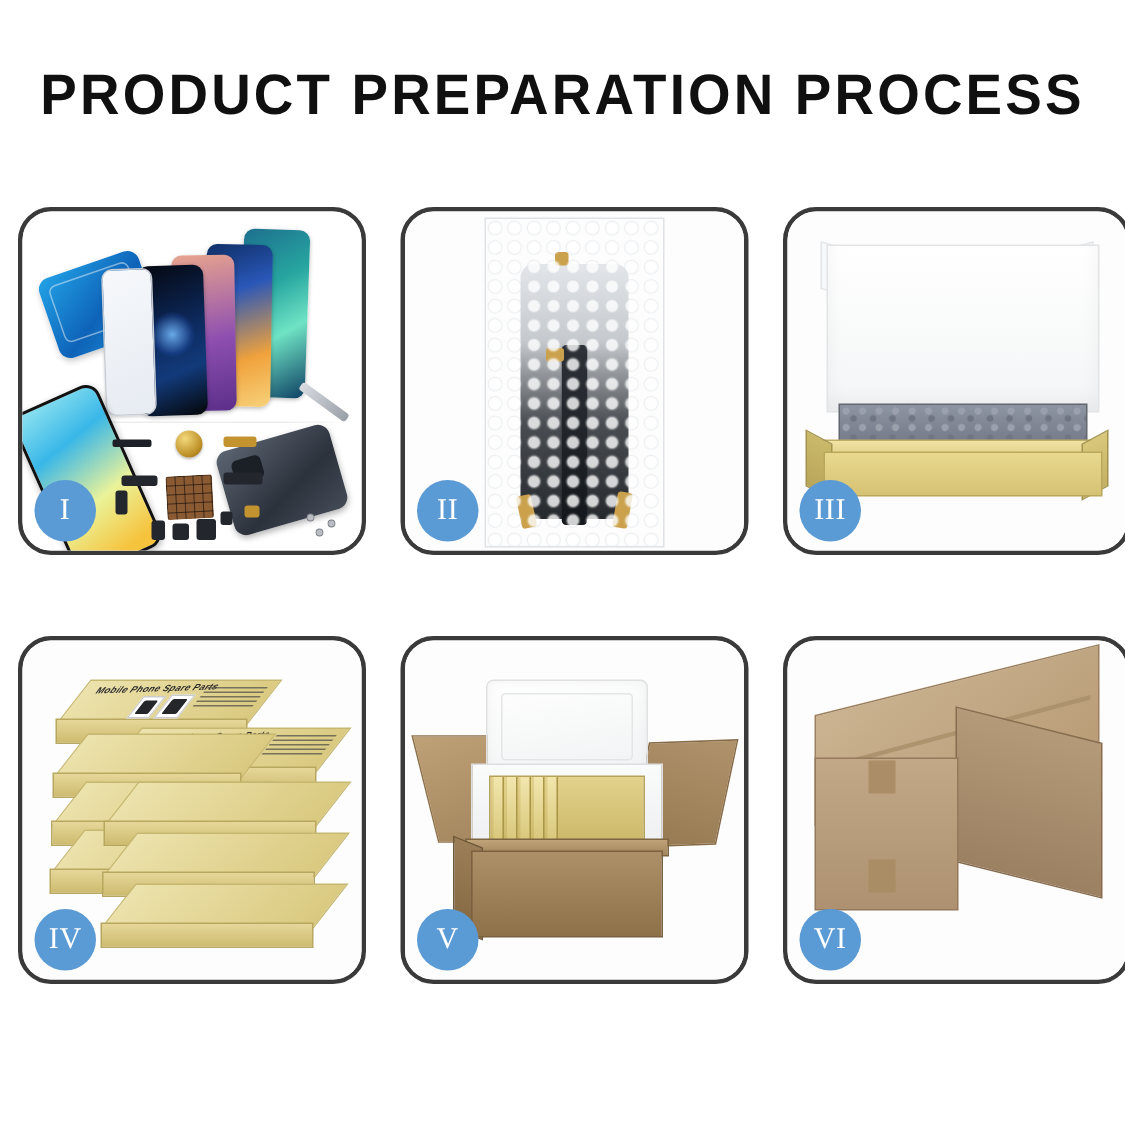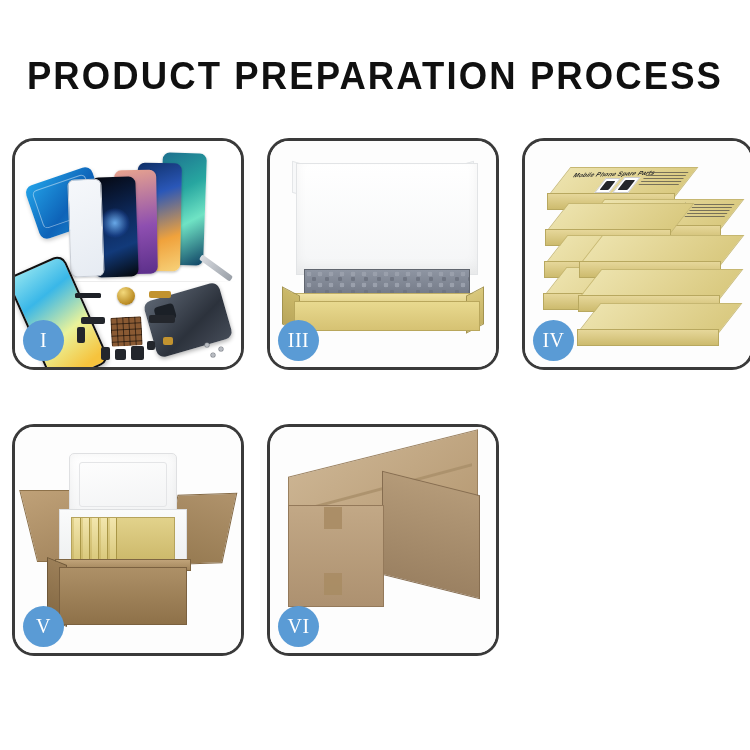--- a/index.html
+++ b/index.html
@@ -5,21 +5,21 @@
   * { margin:0; padding:0; box-sizing:border-box; }
   html, body {
     width:750px; height:750px;
     background:#ffffff;
     font-family:"Liberation Sans", sans-serif;
     overflow:hidden;
   }
   .page { position:relative; width:750px; height:750px; background:#fff; }
 
   
-  .header { position:absolute; left:0; top:12px; width:750px; text-align:center; }
+  .header { position:absolute; left:0; top:0; width:750px; text-align:center; }
   .title {
     font-family:"Liberation Sans", sans-serif;
     font-size:38px; font-weight:700; color:#101010;
     letter-spacing:2.2px; line-height:1;
     margin-top:45px;
     transform:scaleX(0.96); transform-origin:center;
     white-space:nowrap;
   }
   .subtitle {
     font-family:"Liberation Sans", sans-serif;
@@ -361,20 +361,34 @@
         <div class="flexd" style="left:132px;top:200px;width:8px;height:9px;"></div>
         <div class="flexc" style="left:148px;top:196px;width:10px;height:8px;"></div>
         <div class="scr" style="left:196px;top:212px;"></div>
         <div class="scr" style="left:204px;top:206px;"></div>
         <div class="scr" style="left:190px;top:202px;"></div>
         <div class="tweezer"></div>
       </div>
       <div class="badge">I</div>
     </div>
 
+    <div class="panel">
+      <div class="panel-inner p2">
+        <div class="bag">
+          <div class="inner-part"></div>
+          <div class="strip"></div>
+          <div class="conn" style="left:22px;top:184px;width:10px;height:22px;transform:rotate(-12deg);"></div>
+          <div class="conn" style="right:22px;top:182px;width:10px;height:24px;transform:rotate(10deg);"></div>
+          <div class="conn" style="left:46px;top:22px;width:9px;height:9px;"></div>
+          <div class="conn" style="left:40px;top:86px;width:12px;height:9px;"></div>
+          <div class="bubbles"></div>
+        </div>
+      </div>
+      <div class="badge">II</div>
+    </div>
 
     <div class="panel">
       <div class="panel-inner p3">
         <div class="lid-flapL"></div>
         <div class="lid-flapR"></div>
         <div class="lid"></div>
         <div class="foam"></div>
         <div class="tray-top"></div>
         <div class="tray-left"></div>
         <div class="tray-right"></div>

